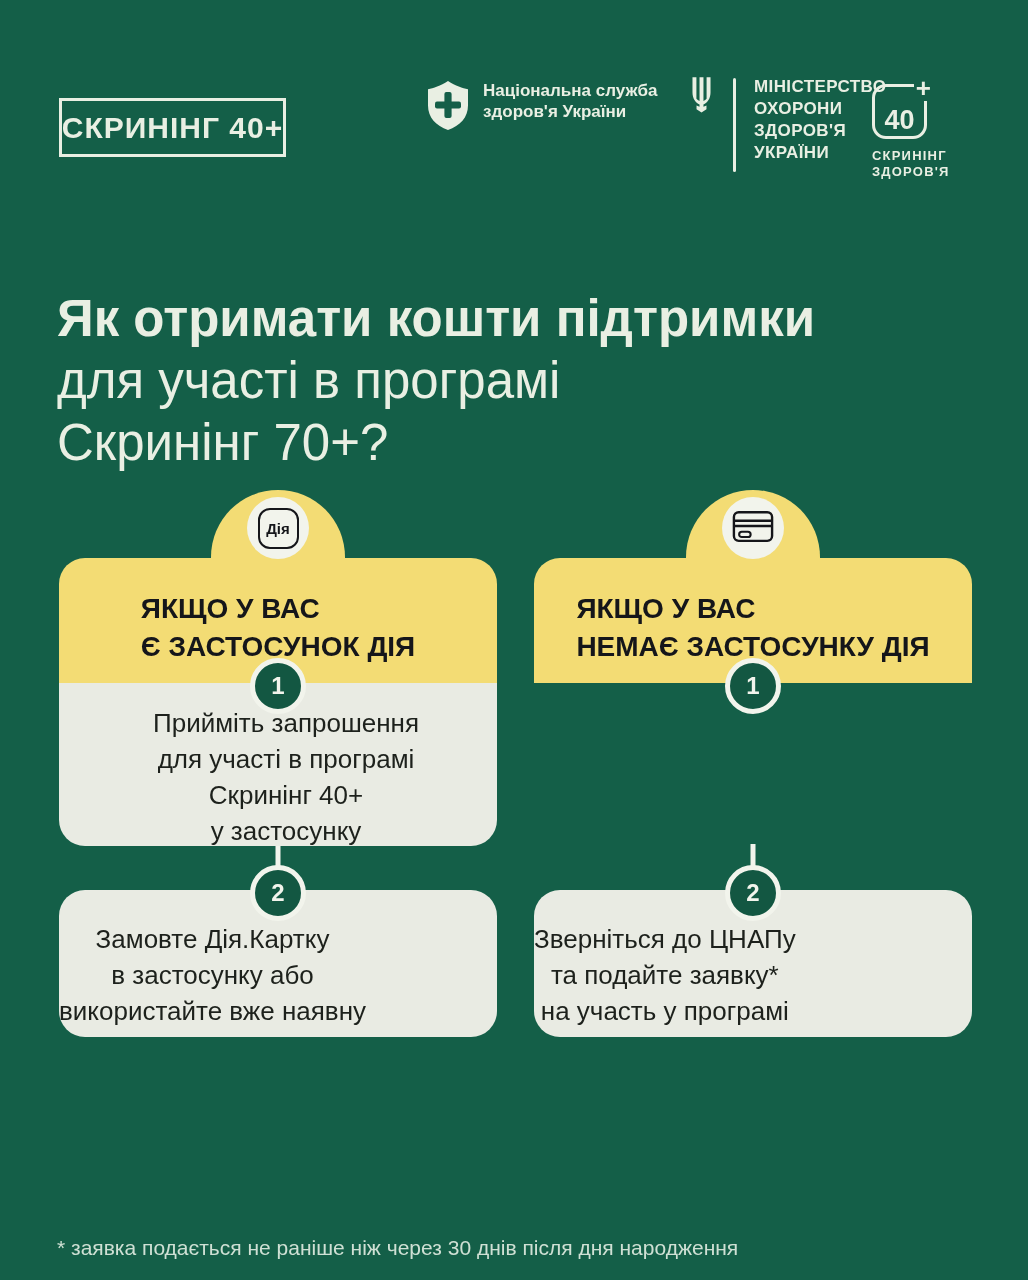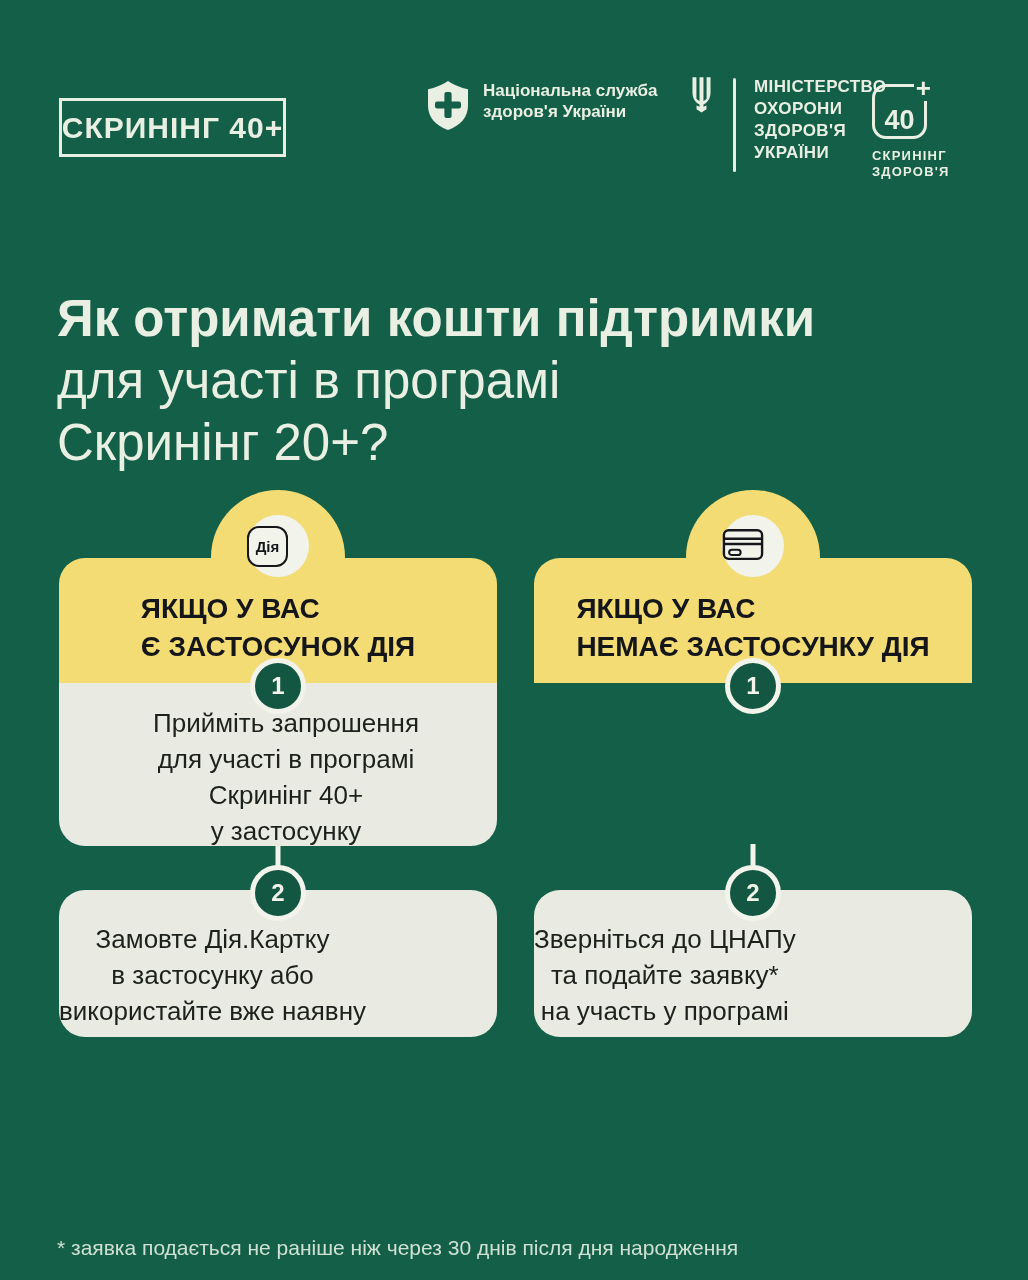--- a/index.html
+++ b/index.html
@@ -40,22 +40,22 @@
   .title .t2,.title .t3{font-weight:400;}
   
   .col{position:absolute;top:487px;width:438px;height:556px;}
   .col-left{left:59px;}
   .col-right{left:534px;}
   .bump{
     position:absolute;left:50%;transform:translateX(-50%);top:3px;width:134px;height:68px;
     background:var(--yellow);border-radius:134px 134px 0 0;z-index:1;
   }
   .icon-circle{
-    position:absolute;left:50%;transform:translateX(-50%);top:28px;width:62px;height:62px;
-    background:var(--ring);border-radius:50%;display:flex;align-items:center;z-index:2;
+    position:absolute;left:50%;transform:translateX(-50%);top:10px;width:62px;height:62px;
+    background:var(--ring);border-radius:50%;display:flex;align-items:center;justify-content:center;z-index:2;
   }
   .dia-box{
     width:41px;height:41px;border:2.5px solid #15161a;border-radius:12px;
     display:flex;align-items:center;justify-content:center;
     font-size:15px;font-weight:bold;color:#15161a;
   }
   .card1{
     position:absolute;top:71px;left:0;right:0;height:288px;border-radius:26px;overflow:hidden;z-index:1;
   }
   .card1-head{
@@ -129,21 +129,21 @@
   </div>
   <div class="s40-text">
     <div>СКРИНІНГ</div>
     <div>ЗДОРОВ'Я</div>
   </div>
 </div>
 
 <div class="title">
   <div class="t1">Як отримати кошти підтримки</div>
   <div class="t2">для участі в програмі</div>
-  <div class="t3">Скринінг 20+?</div>
+  <div class="t3">Скринінг 70+?</div>
 </div>
 
 <div class="col col-left">
   <div class="bump"></div>
   <div class="icon-circle">
     <div class="dia-box">
       <span>Дія</span>
     </div>
   </div>
   <div class="card1">

